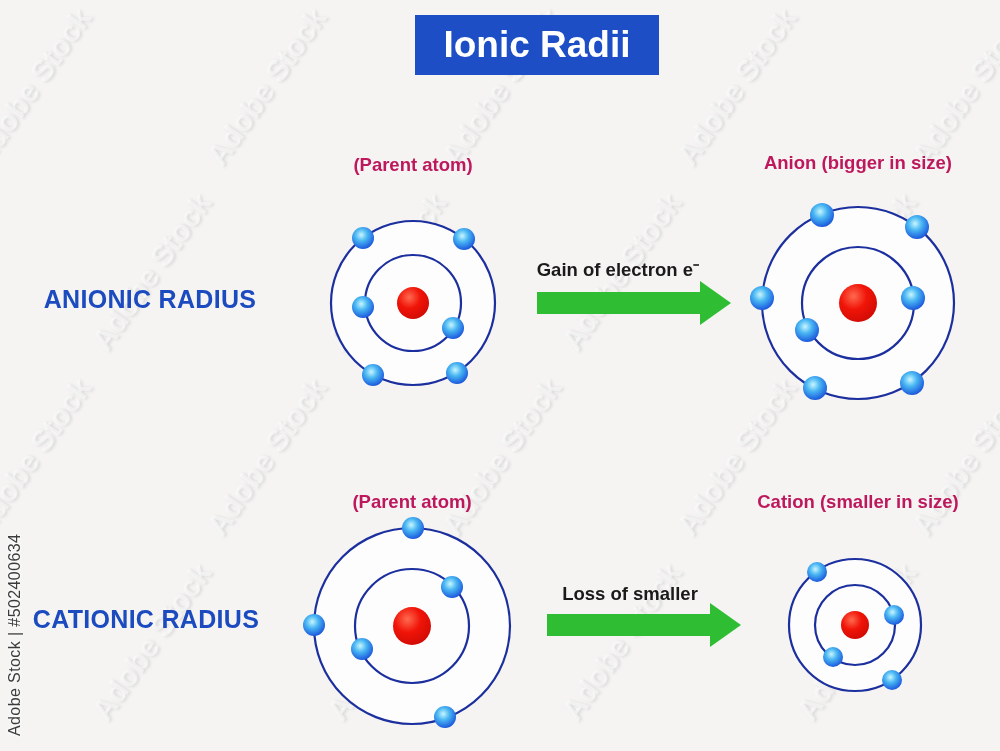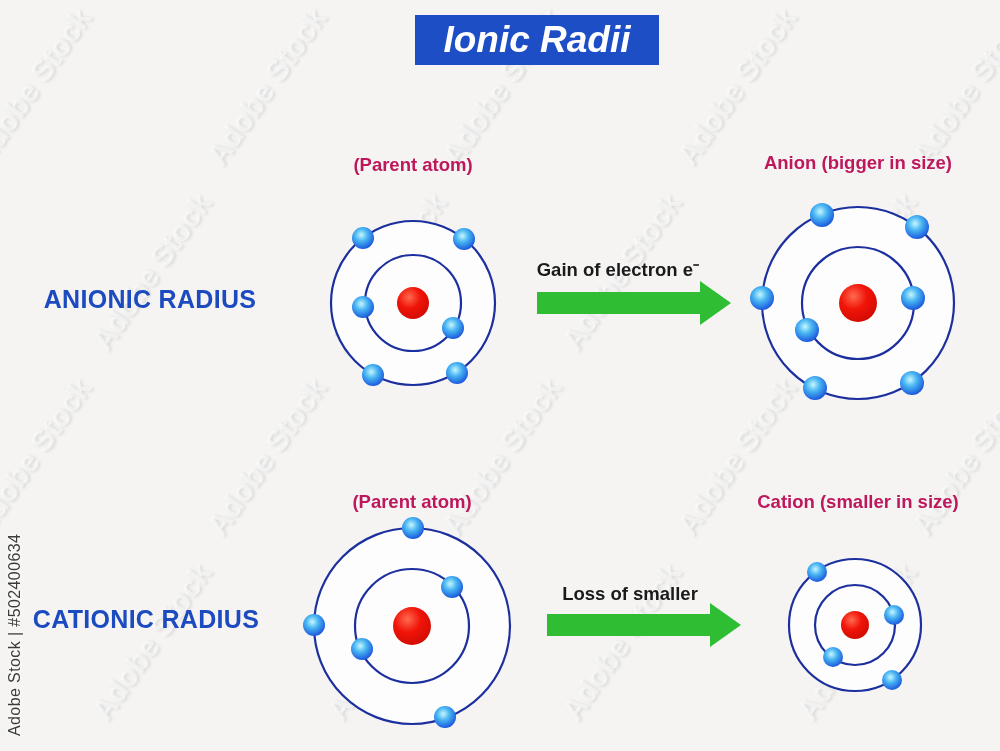--- a/index.html
+++ b/index.html
@@ -10,24 +10,24 @@
   }
   .wm-tiles { position:absolute; inset:0; pointer-events:none; }
   .wm-tile {
     position:absolute; white-space:nowrap;
     transform:rotate(-55deg);
     font-weight:bold; font-size:30px;
     color:rgba(255,255,255,0.55);
     text-shadow:1px 2px 3px rgba(130,130,130,0.22);
   }
   .title {
-    position:absolute; left:415px; top:15px; width:244px; height:50px;
+    position:absolute; left:415px; top:15px; width:244px; height:60px;
     background:var(--title-bg,#1d4ec6); color:var(--title-text,#ffffff);
     font-size:37px; font-weight:bold;
-    display:flex; align-items:center; justify-content:center;font-style:italic;
+    display:flex; align-items:center; justify-content:center;
   }
   .section-label {
     position:absolute; width:300px; text-align:center;
     color:var(--label-blue,#1c4bc0); font-weight:bold; font-size:25px;
     letter-spacing:0.3px; white-space:nowrap;
   }
   .anionic  { left:0px; top:285px; }
   .cationic { left:-4px; top:605px; }
   .caption {
     position:absolute; width:300px; text-align:center;

